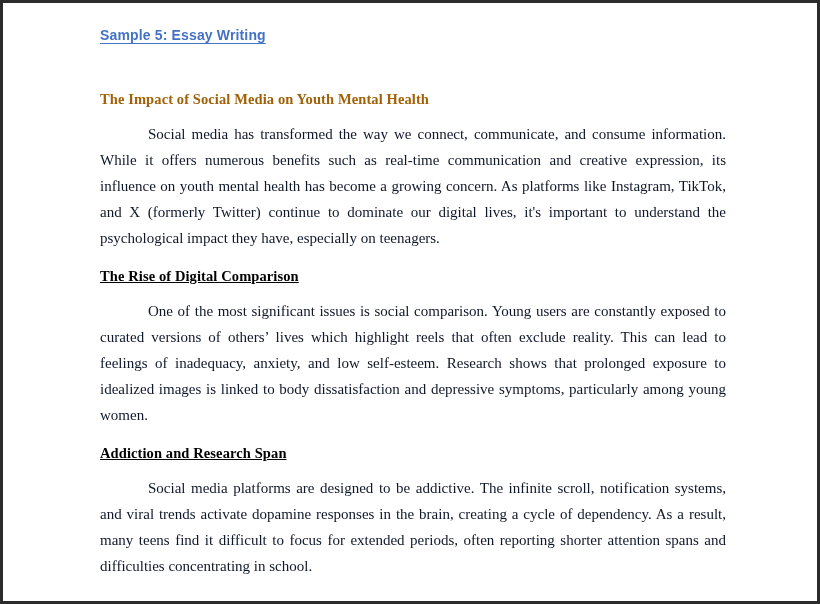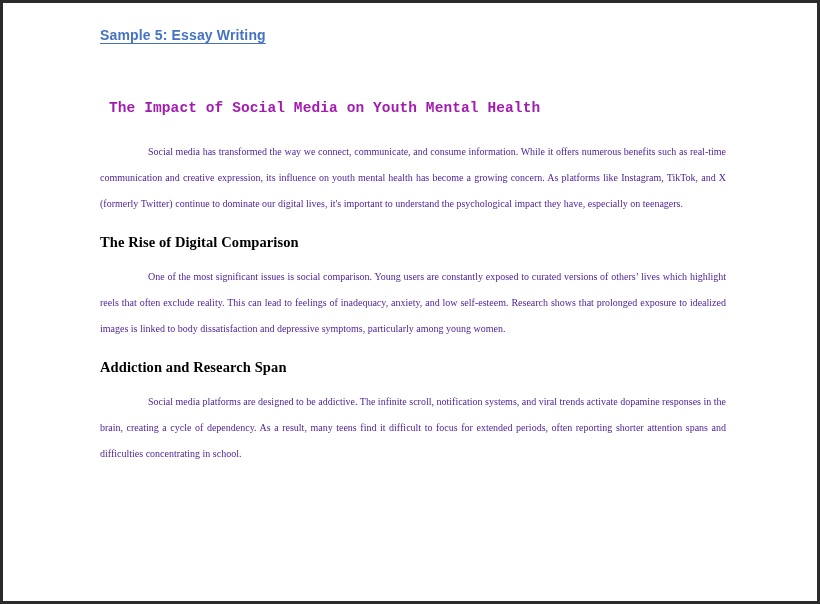--- a/index.html
+++ b/index.html
@@ -36,48 +36,49 @@
     text-underline-offset: 3px;
     margin: 0;
     padding-top: 24px;
     letter-spacing: 0.15px;
     display: inline-block;
     cursor: pointer;
   }
 
   
   .essay-heading {
-    font-family: Liberation Mono, monospace;
+    font-family: Liberation Serif, serif;
     font-size: 14.5px;
     font-weight: bold;
-    color: #a21caf;
-    margin: 9px;
+    color: #a16207;
+    margin: 0;
     padding-top: 46px;
     line-height: 1.3;
     letter-spacing: 0.1px;
   }
 
   
   .section-heading {
     font-family: "Liberation Serif", "DejaVu Serif", serif;
     font-size: 14.5px;
     font-weight: bold;
     color: #000000;
     margin: 0;
     padding-top: 16px;
     padding-bottom: 2px;
     line-height: 1.3;
     letter-spacing: 0.1px;
+    text-decoration: underline;
   }
 
   
   .body-par {
     font-family: "Liberation Serif", "DejaVu Serif", serif;
-    font-size: 10px;
-    color: #4c1d95;
+    font-size: 15px;
+    color: #0f172a;
     text-align: justify;
     text-justify: inter-word;
     line-height: 26px;
     margin: 0;
     text-indent: 48px;
     padding-top: 10px;
     -webkit-hyphens: none;
     hyphens: none;
   }
 

